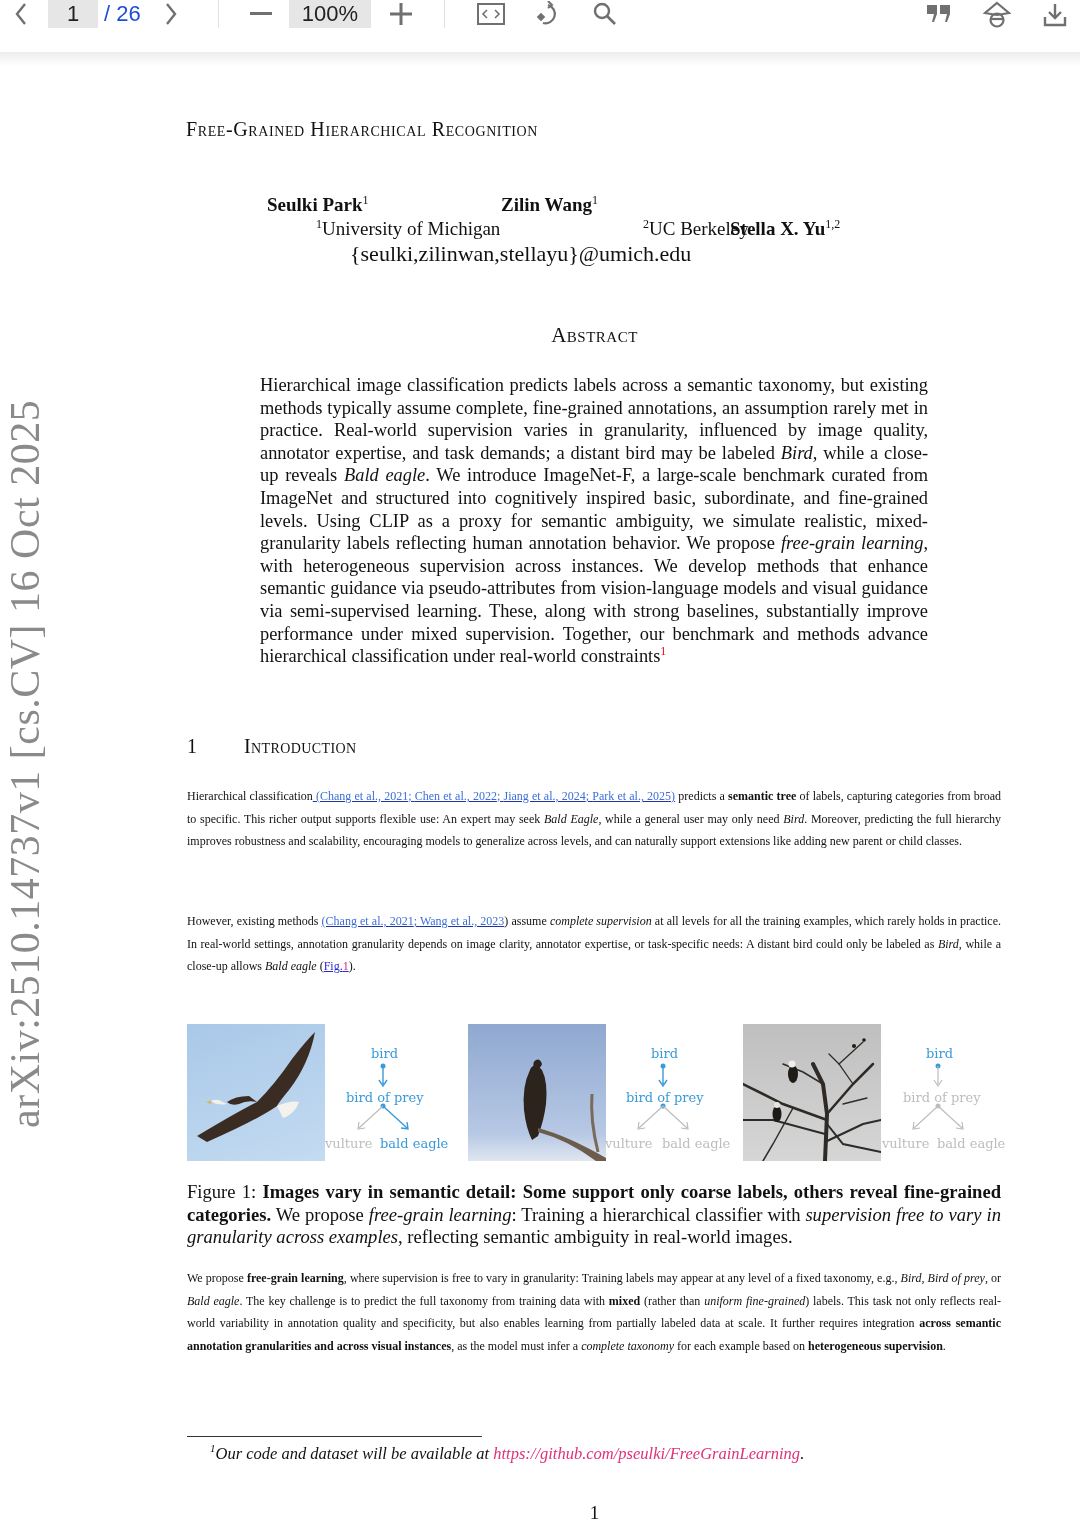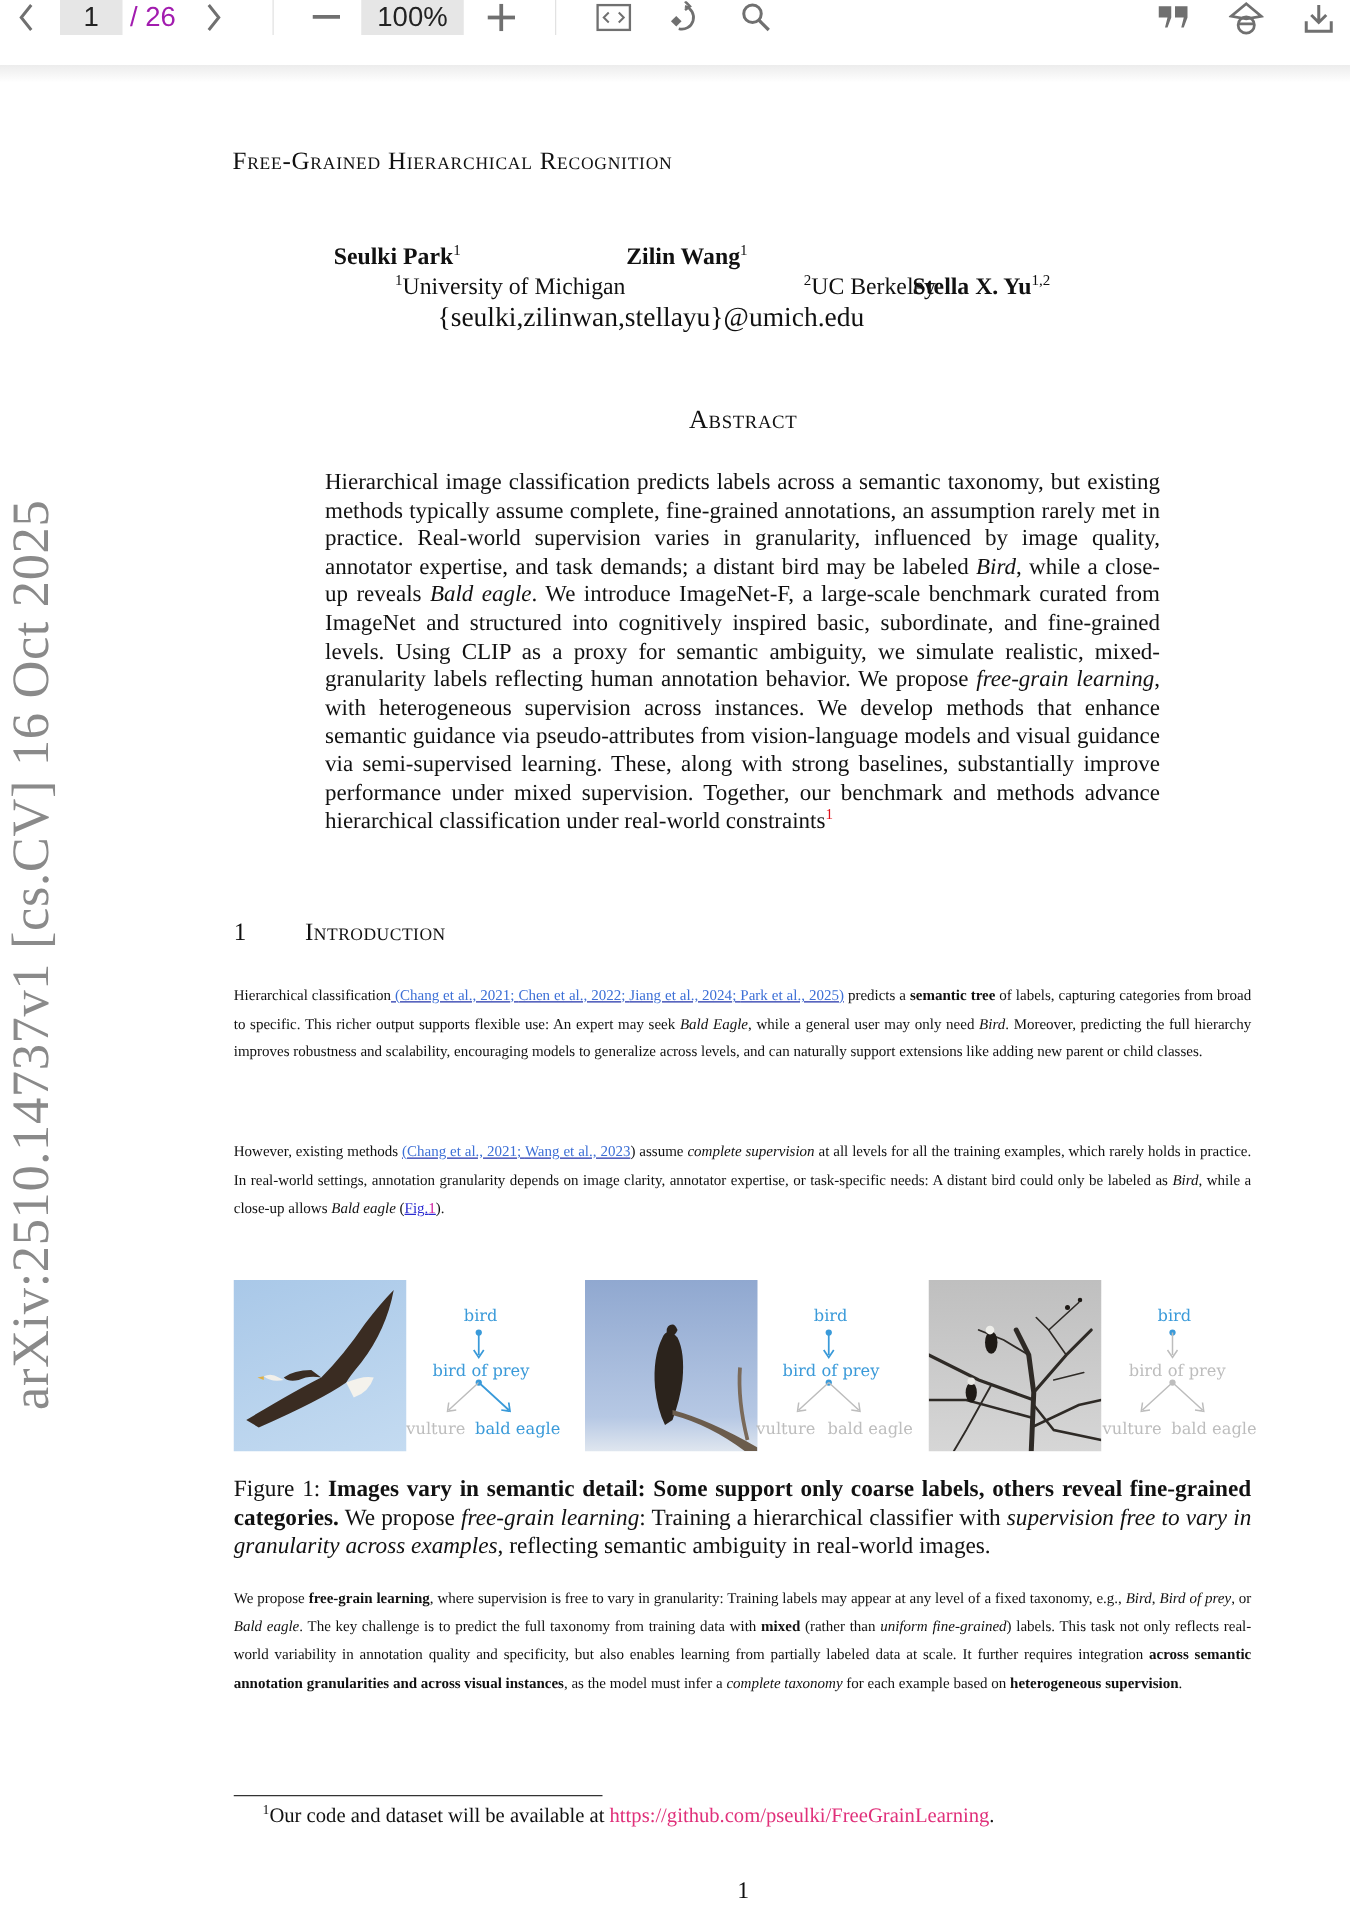--- a/index.html
+++ b/index.html
@@ -19,21 +19,21 @@
     position: absolute; left: 0; top: 52px; width: 1080px; height: 14px;
     background: linear-gradient(#ececec, rgba(255,255,255,0));
     z-index: 4;
   }
   .tb { position: absolute; display: flex; align-items: center; justify-content: center; color: #666; }
   .tb svg { display: block; }
   .page-input {
     position: absolute; left: 48px; top: 0; width: 50px; height: 28px;
     background: #e6e6e6; font-size: 22px; color: #222; display: flex; align-items: center; justify-content: center;
   }
-  .page-total { position: absolute; left: 104px; top: 0; height: 28px; font-size: 22px; color: #a21caf; display:flex; align-items:center; }
+  .page-total { position: absolute; left: 104px; top: 0; height: 28px; font-size: 22px; color: #1d4ed8; display:flex; align-items:center; }
   .zoom-input {
     position: absolute; left: 289px; top: 0; width: 82px; height: 28px;
     background: #e6e6e6; font-size: 22px; color: #222; display: flex; align-items: center; justify-content: center;
   }
   .tb-sep { position: absolute; top: 0; width: 1px; height: 28px; background: #e2e2e2; }
 
   
   .arxiv-stamp {
     position: absolute; left: 0px; top: 1130px;
     transform: rotate(-90deg); transform-origin: 0 0;
@@ -82,21 +82,21 @@
   .tree { position: absolute; top: 18px; width: 130px; height: 118px; font-family: "DejaVu Serif", serif; font-size: 13px; }
   .tree .lbl { position: absolute; white-space: nowrap; }
   .tree svg { position: absolute; left: 0; top: 0; }
 
   .caption {
     position: absolute; left: 187px; top: 1181px; width: 814px;
     font-size: 18.6px; line-height: 22.6px; text-align: justify;
   }
 
   .fn-rule { position: absolute; left: 187px; top: 1436px; width: 295px; height: 1px; background: #333; }
-  .footnote { position: absolute; left: 210px; top: 1442px; font-size: 16.5px; white-space: nowrap; }
+  .footnote { position: absolute; left: 210px; top: 1442px; font-size: 16.5px; white-space: nowrap; font-style: italic; }
   .footnote sup { font-size: 11px; }
   .footnote .url { color: #e0307a; }
   .pagenum { position: absolute; left: 0; width: 1189px; text-align: center; top: 1502px; font-size: 19px; }
 </style>
 </head>
 <body>
 
 <div class="toolbar">
   <div class="tb" style="left:6px;top:0;width:30px;height:28px;">
     <span>

